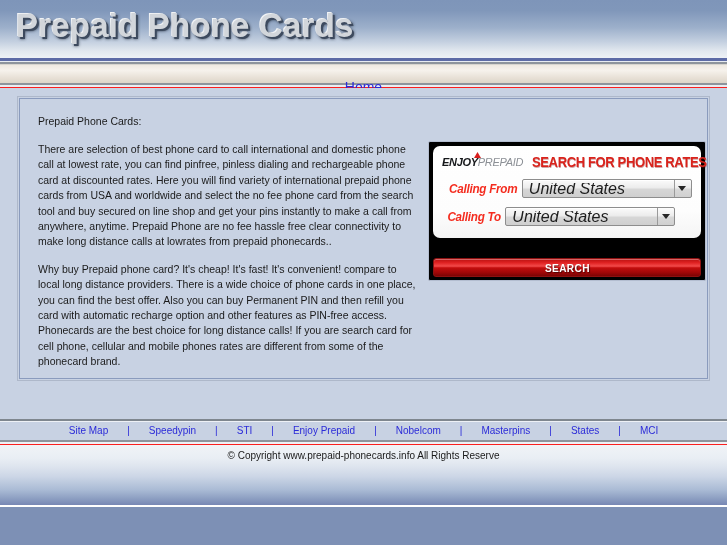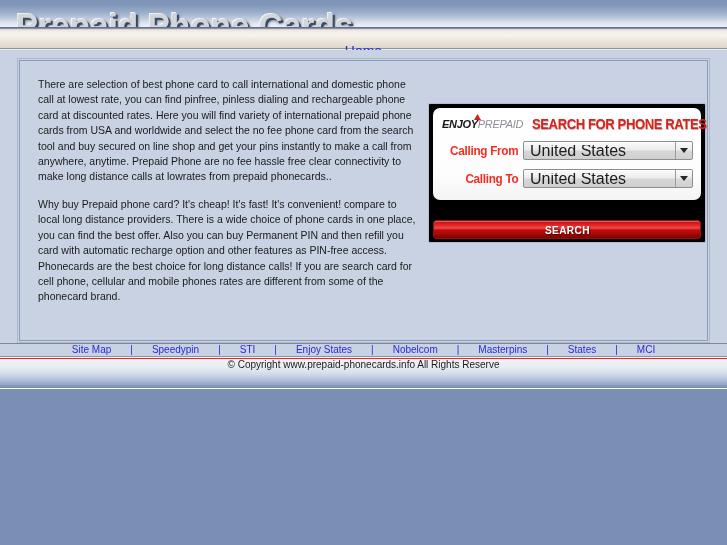--- a/index.html
+++ b/index.html
@@ -7,21 +7,21 @@
   html, body {
     margin: 0; padding: 0;
   }
   body {
     width: 727px; height: 545px;
     overflow: hidden;
     font-family: "Liberation Sans", sans-serif;
     background: #7a8fb4;
   }
   #page {
-    width: 727px; height: 389px;
+    width: 727px; height: 545px;
     position: relative;
     display: flex;
     flex-direction: column;
   }
 
   
   .header-band {
     height: 58px;
     background: linear-gradient(to bottom,
        #7e95b9 0%, #8097ba 18%, #9db0cb 48%,
@@ -152,22 +152,22 @@
     font-size: 14px;
     letter-spacing: -0.4px;
     white-space: nowrap;
     text-shadow: 0.5px 0.5px 0 rgba(120,10,10,0.35);
     transform: scaleX(0.93);
     transform-origin: left center;
   }
   .field-row {
     display: flex;
     align-items: center;
-    justify-content: flex-end;
     margin-bottom: 9px;
+    font-style: italic;
   }
   .field-row:last-child { margin-bottom: 3px; }
   .field-label {
     color: #f42c1f;
     font-weight: bold;
     font-size: 13px;
     letter-spacing: -0.3px;
     white-space: nowrap;
     padding-right: 5px;
     transform: scaleX(0.9);
@@ -303,20 +303,21 @@
 
   <div class="nav-botline-a"></div>
   <div class="nav-botline-b"></div>
   <div class="nav-botline-c"></div>
 
   <div class="page-body">
     <div class="content-box">
       <div class="content-inner">
 
         <div class="copy-col">
+          <div class="lead">Prepaid Phone Cards:</div>
           <p class="para">There are selection of best phone card to call international and domestic phone call at lowest rate, you can find pinfree, pinless dialing and rechargeable phone card at discounted rates. Here you will find variety of international prepaid phone cards from USA and worldwide and select the no fee phone card from the search tool and buy secured on line shop and get your pins instantly to make a call from anywhere, anytime. Prepaid Phone are no fee hassle free clear connectivity to make long distance calls at lowrates from prepaid phonecards..</p>
           <p class="para">Why buy Prepaid phone card? It's cheap! It's fast! It's convenient! compare to local long distance providers. There is a wide choice of phone cards in one place, you can find the best offer. Also you can buy Permanent PIN and then refill you card with automatic recharge option and other features as PIN-free access. Phonecards are the best choice for long distance calls! If you are search card for cell phone, cellular and mobile phones rates are different from some of the phonecard brand.</p>
         </div>
 
         <div class="widget">
           <div class="widget-panel">
 
             <div class="widget-head">
               <div class="logo">
                 <span class="tick"></span><span class="enjoy">ENJOY</span><span class="prepaid">PREPAID</span>
@@ -358,21 +359,21 @@
   <div class="footer-sep-a"></div>
   <div class="footer-sep-b"></div>
 
   <div class="footer-links" id="footer-links">
       <a href="#">Site Map</a>
       <span class="sepbar">|</span>
       <a href="#">Speedypin</a>
       <span class="sepbar">|</span>
       <a href="#">STI</a>
       <span class="sepbar">|</span>
-      <a href="#">Enjoy States</a>
+      <a href="#">Enjoy Prepaid</a>
       <span class="sepbar">|</span>
       <a href="#">Nobelcom</a>
       <span class="sepbar">|</span>
       <a href="#">Masterpins</a>
       <span class="sepbar">|</span>
       <a href="#">States</a>
       <span class="sepbar">|</span>
       <a href="#">MCI</a>
     </div>
 

